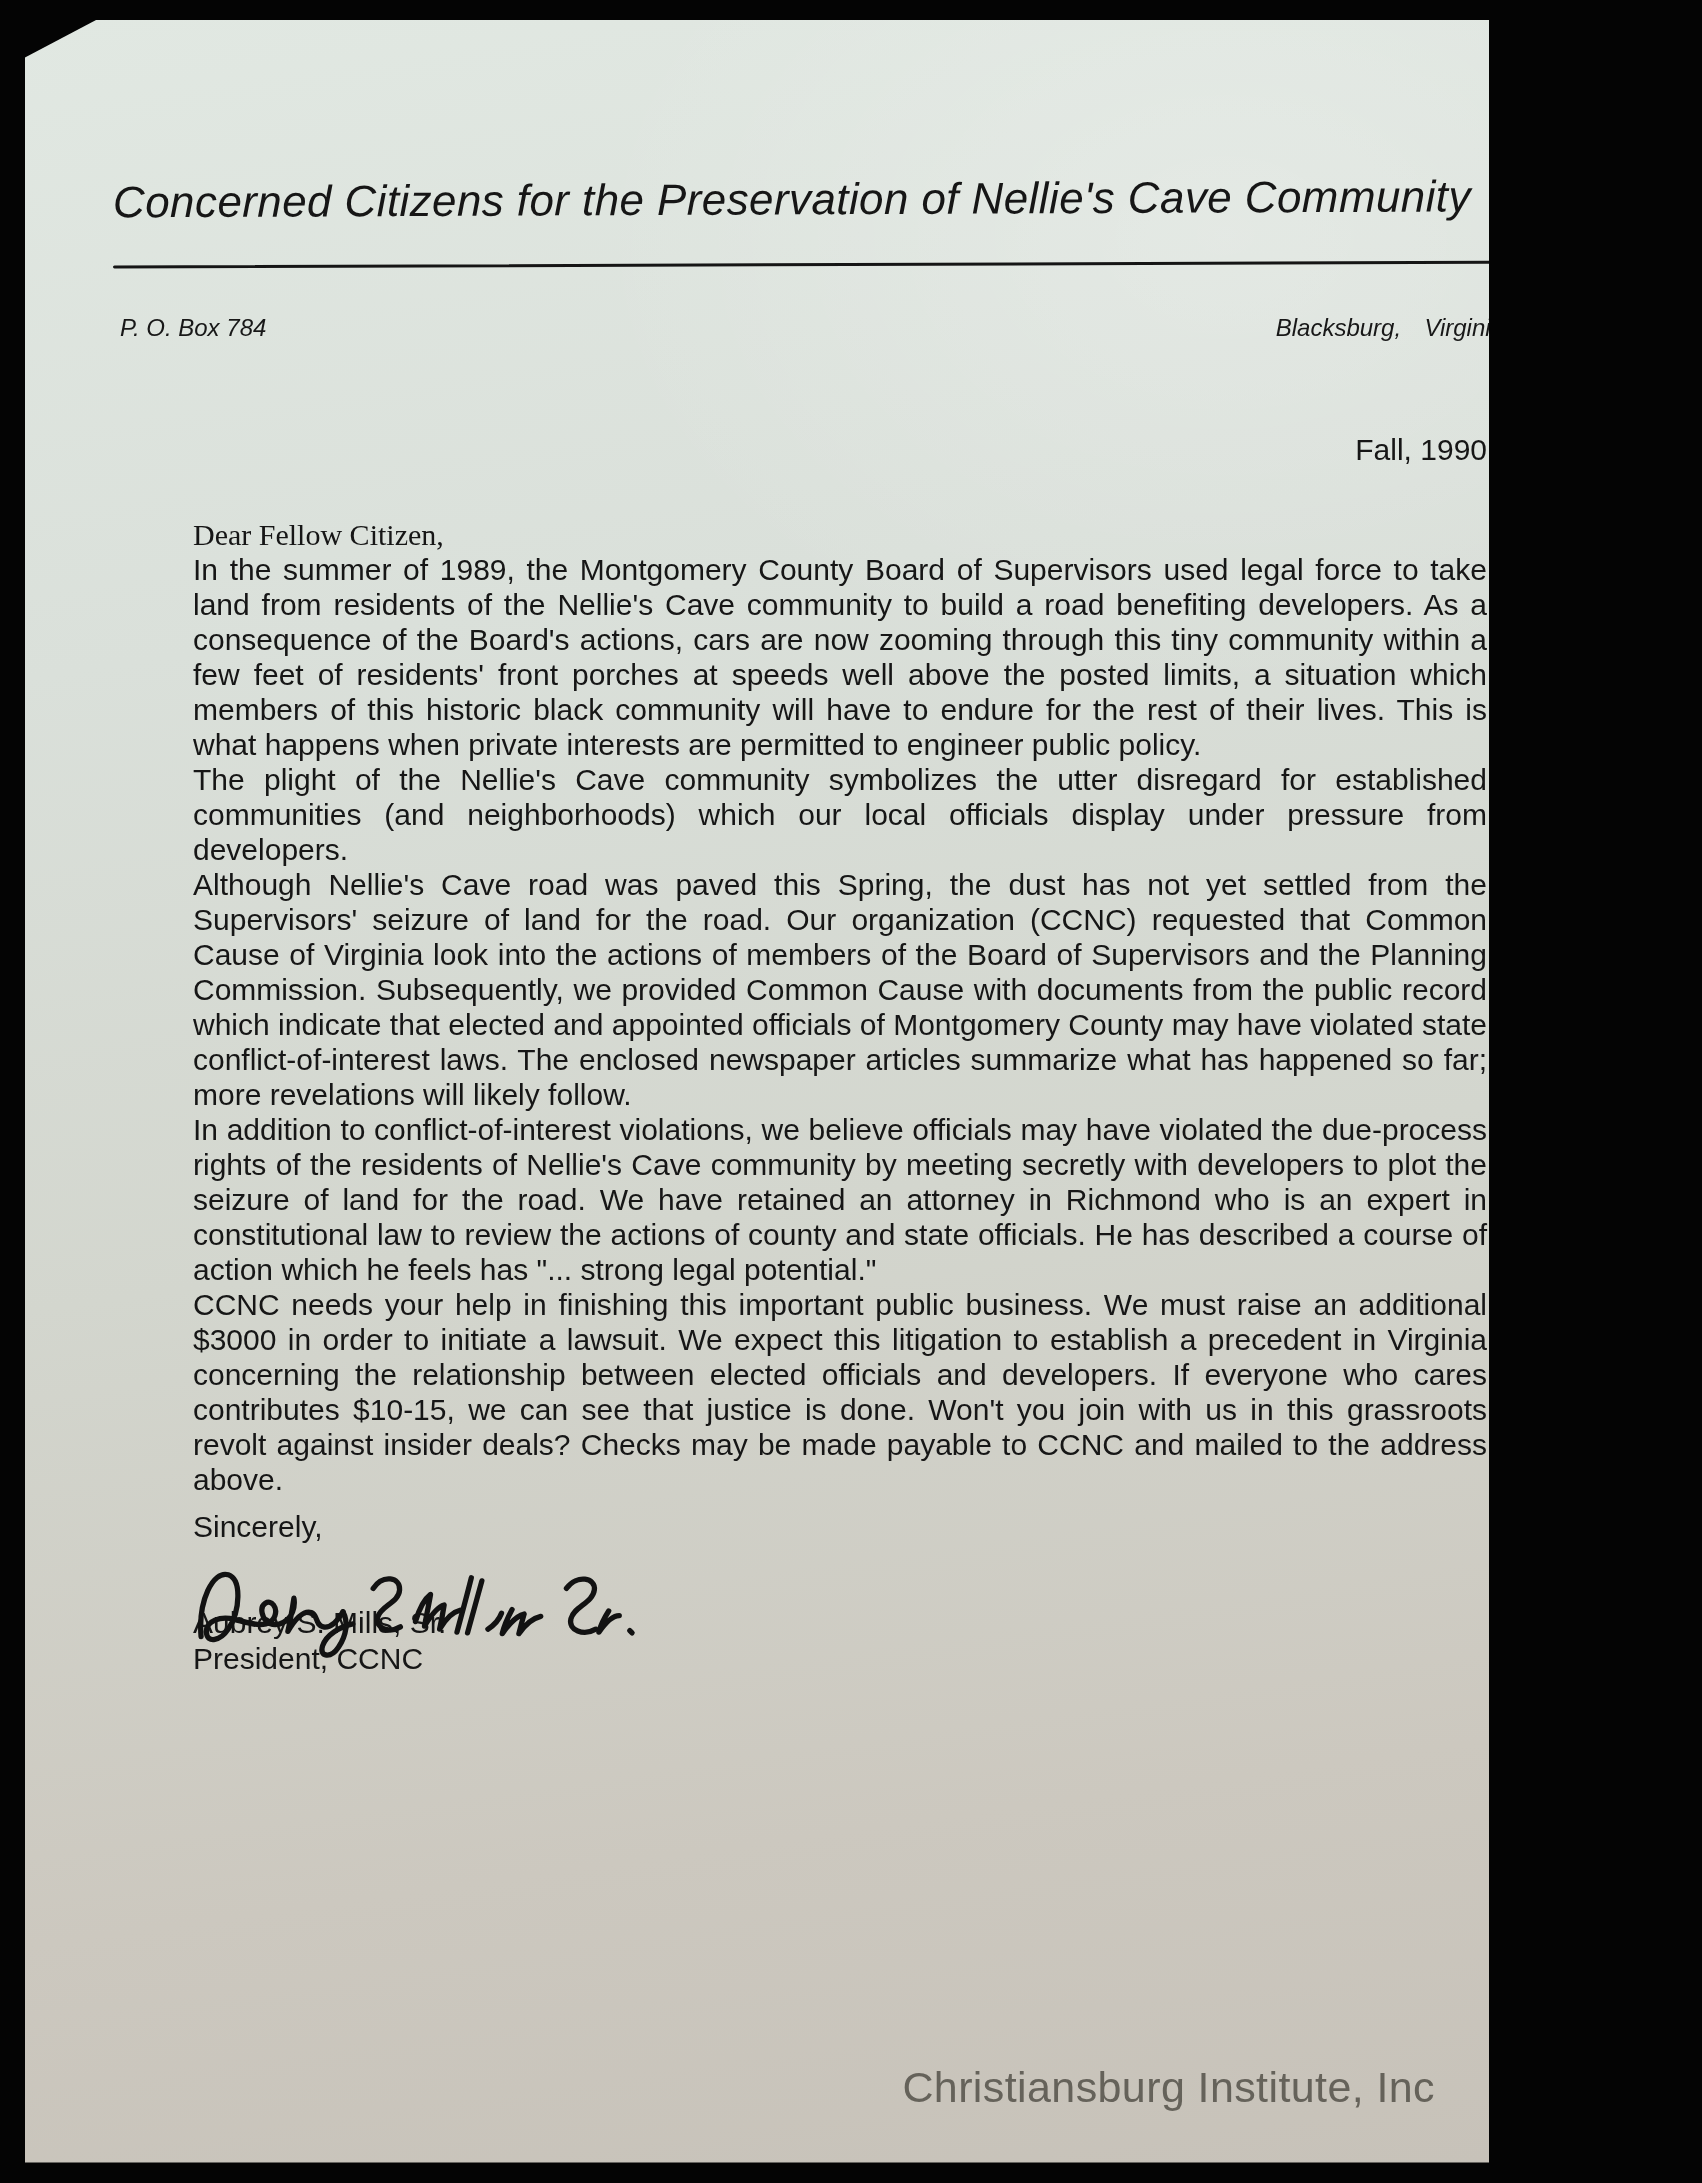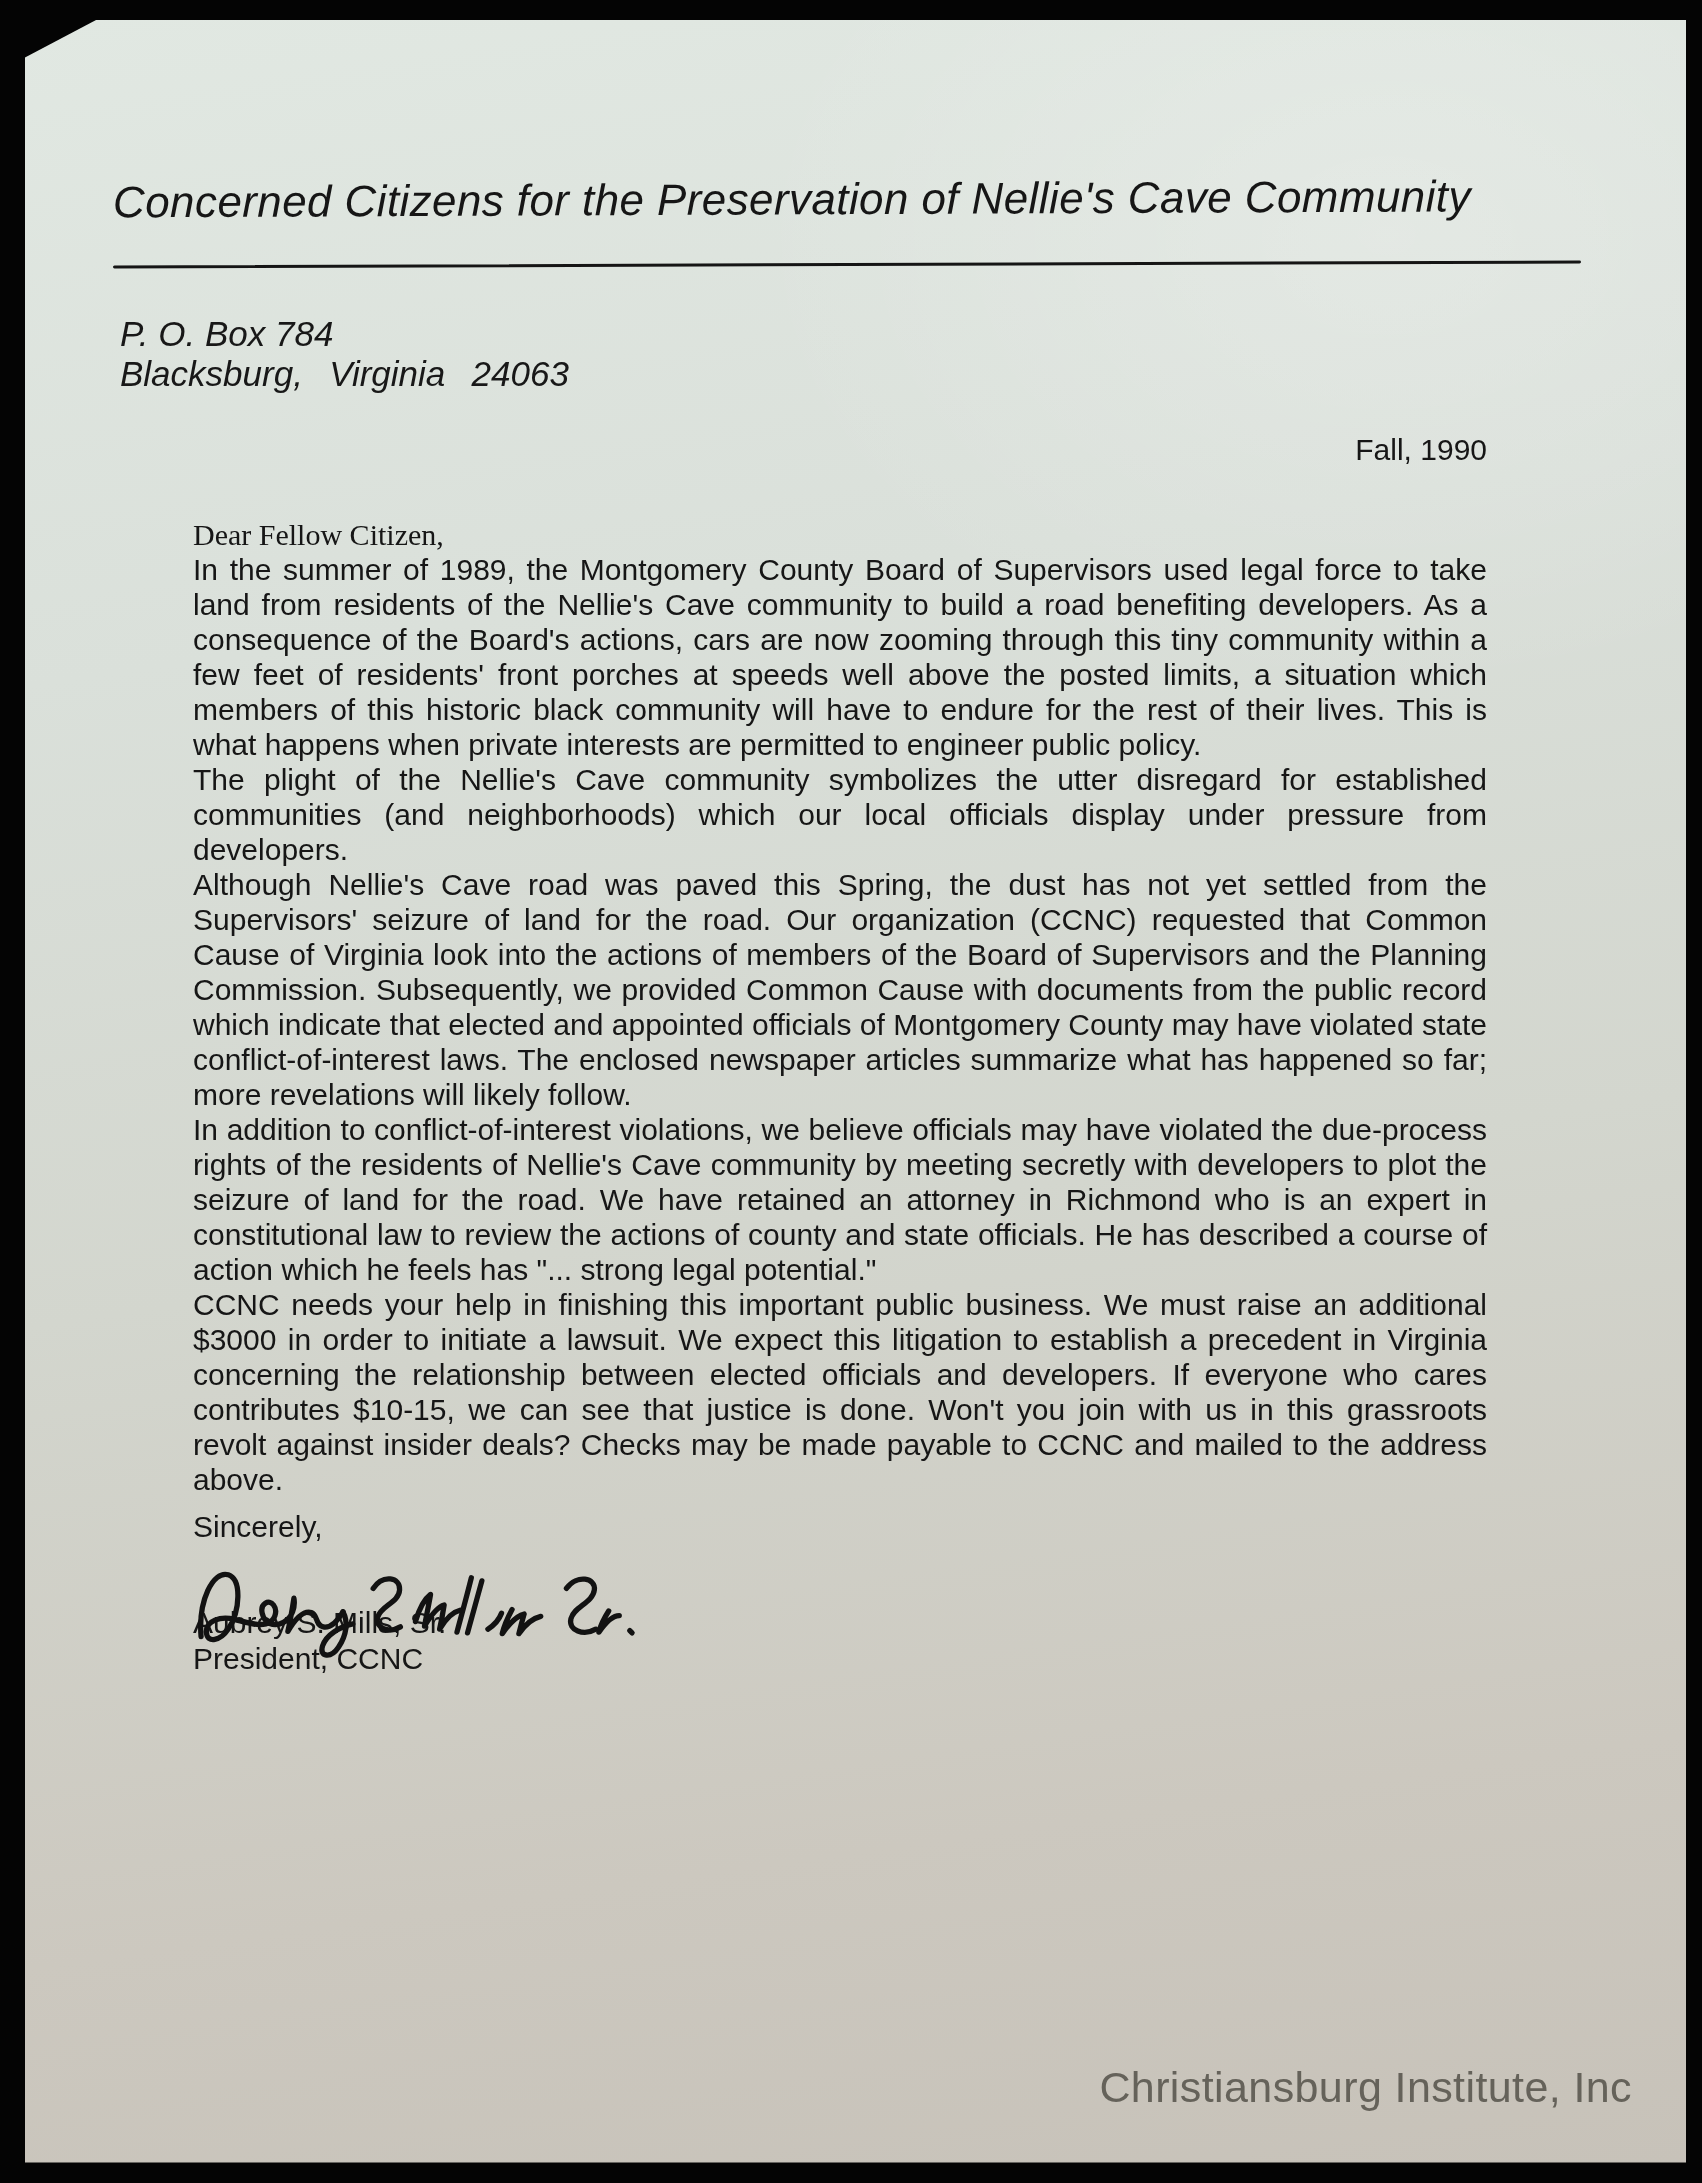--- a/index.html
+++ b/index.html
@@ -5,40 +5,40 @@
   * { margin:0; padding:0; box-sizing:border-box; }
   html,body { width:1702px; height:2183px; }
   body {
     position:relative;
     background:#040404;
     overflow:hidden;
     font-family:"Liberation Sans", sans-serif;
   }
   .paper {
     position:absolute; left:25px; top:19.6px;
-    width:1661px; height:2143px;
+    width:1464px; height:2143px;
     background:
       radial-gradient(1057px 755px at 82% 10%, rgba(255,255,255,0.20), rgba(255,255,255,0) 62%),
       linear-gradient(172deg, #e1e8e2 0%, #dae0da 28%, #d3d6ce 55%, #ccc8bf 82%, #c7c2b9 100%);
     clip-path: polygon(72px 0, 100% 0, 100% 100%, 0 100%, 0 38px);
   }
   .org-title {
     position:absolute; left:88px; top:154px; width:1505px;
     font-size:44px; font-style:italic; font-weight:500;
     color:#161616; letter-spacing:0.4px; white-space:nowrap;
     transform:rotate(-0.25deg);
   }
   .rule {
     position:absolute; left:88px; top:243px; width:1468px; height:3px;
     background:#151515; border-radius:1.5px; transform:rotate(-0.2deg);
   }
   .address-row {
     position:absolute; left:95px; top:294px; width:1474px;
     display:flex; justify-content:space-between;
-    font-style:italic; font-size:35px; color:#181818;flex-direction:column;
+    font-style:italic; font-size:24px; color:#181818;
   }
   .address-row .location { word-spacing:16.6px; }
   .body {
     position:absolute; left:168px; top:408px; width:1294px;
     font-size:30px; line-height:35px; color:#161616;
   }
   .date { text-align:right; margin-top:4.5px; }
   .salutation { margin-top:50px;font-family:Liberation Serif, serif; }
   .body p { text-align:justify; }
   .valediction { margin-top:12px; }

